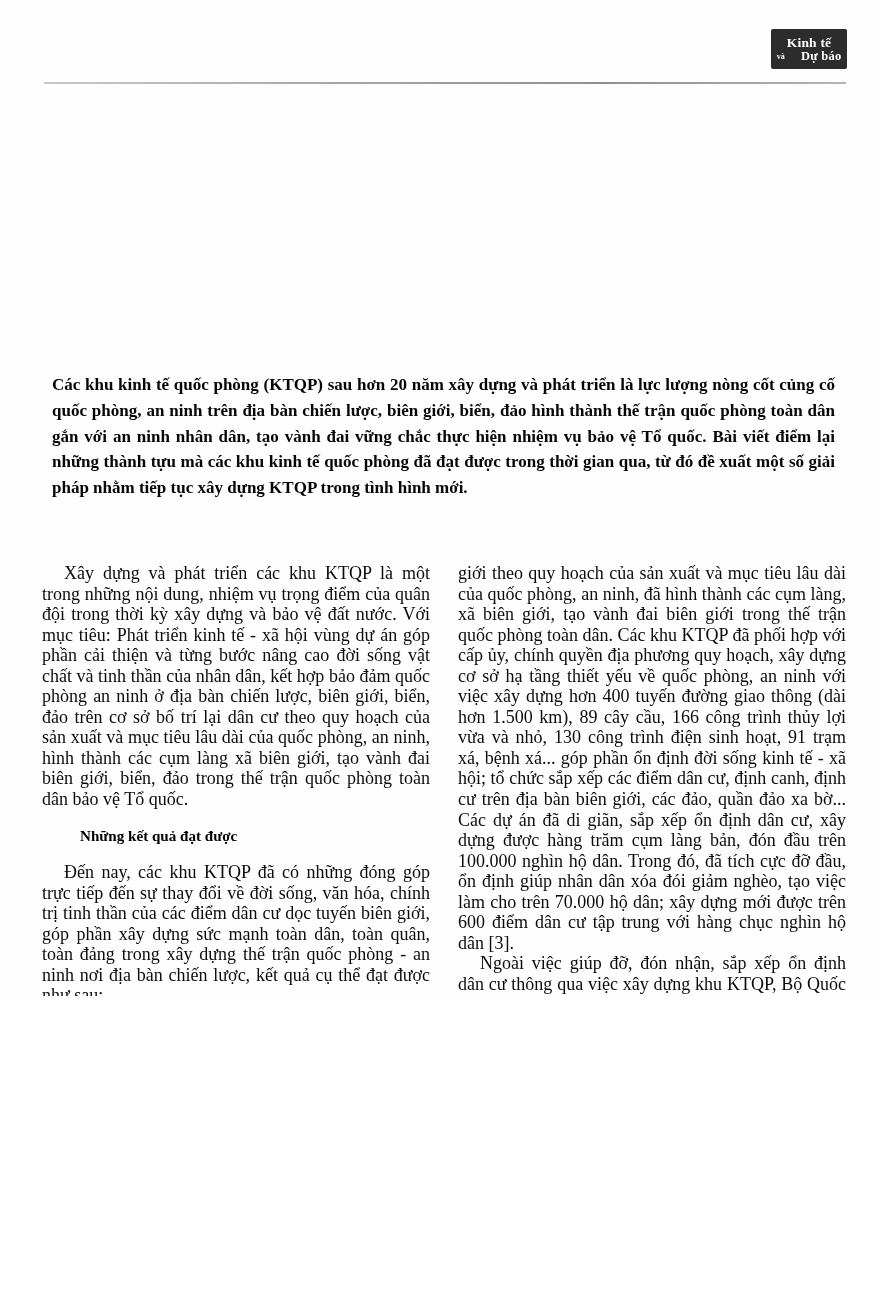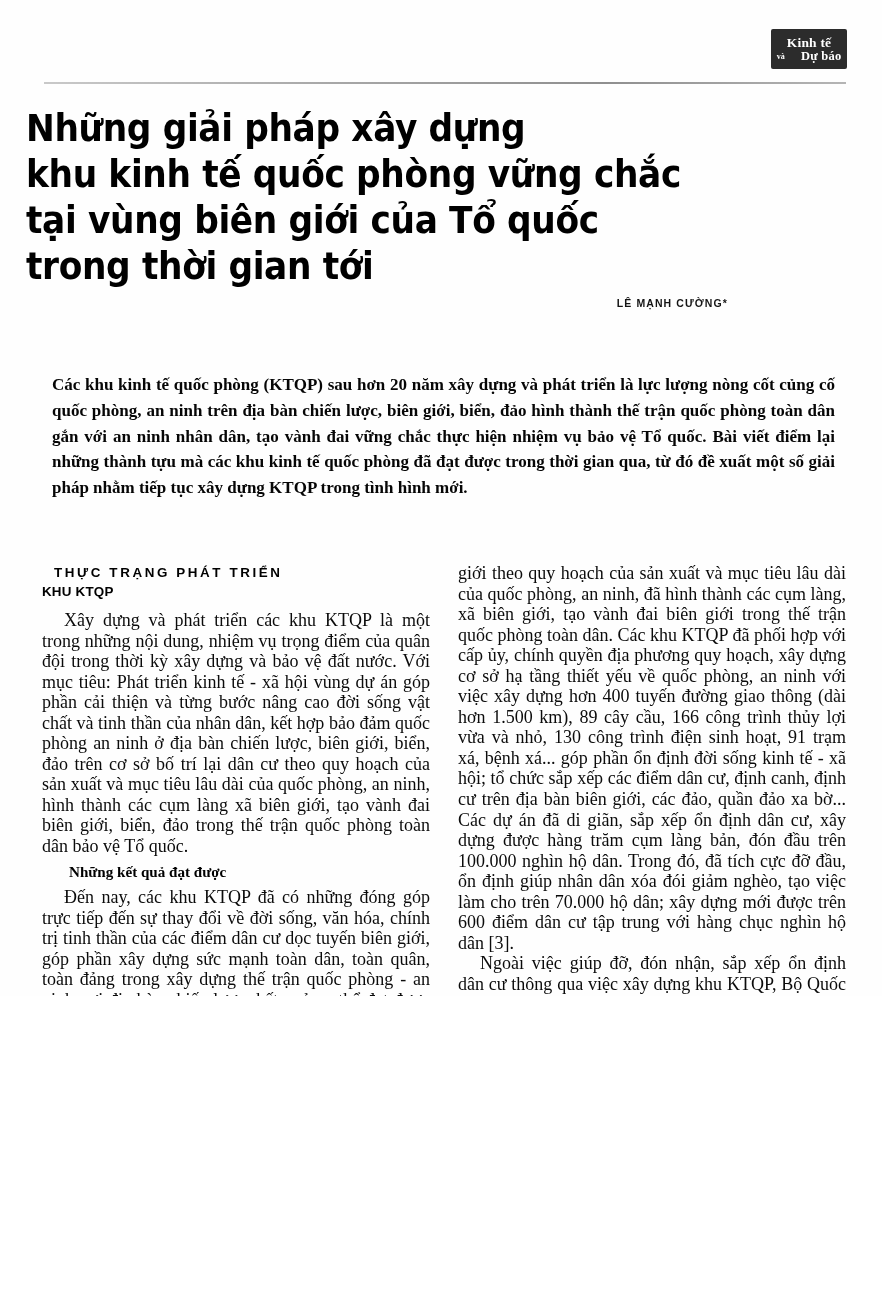--- a/index.html
+++ b/index.html
@@ -157,21 +157,21 @@
     line-height: 20.55px;
     text-align: justify;
     text-justify: inter-word;
     text-indent: 22px;
     color: #0b0b0b;
     hyphens: none;
   }
   p.body.no-indent { text-indent: 0; }
 
   .sub-head {
-    margin: 5px;
+    margin: 16px;
     font-family: "Liberation Serif", "DejaVu Serif", serif;
     font-weight: bold;
     font-size: 15.1px;
     line-height: 20.55px;
     text-indent: 22px;
     color: #000;
   }
   .sub-head.italic {
     font-style: italic;
     text-align: justify;
@@ -238,37 +238,26 @@
 <div class="page">
 
   <div class="masthead">
     <div class="logo-badge">
       <span class="logo-line1">Kinh tế</span>
       <span class="logo-line2"><span class="small">và</span><span>Dự báo</span></span>
     </div>
     <div class="head-rule"></div>
   </div>
 
-  <div class="title-block">
-    <h1 class="article-title">Những giải pháp xây dựng
-khu kinh tế quốc phòng vững chắc
-tại vùng biên giới của Tổ quốc
-trong thời gian tới</h1>
-    <div class="byline">LÊ MẠNH CƯỜNG*</div>
-  </div>
 
   <div class="abstract">Các khu kinh tế quốc phòng (KTQP) sau hơn 20 năm xây dựng và phát triển là lực lượng nòng cốt củng cố quốc phòng, an ninh trên địa bàn chiến lược, biên giới, biển, đảo hình thành thế trận quốc phòng toàn dân gắn với an ninh nhân dân, tạo vành đai vững chắc thực hiện nhiệm vụ bảo vệ Tổ quốc. Bài viết điểm lại những thành tựu mà các khu kinh tế quốc phòng đã đạt được trong thời gian qua, từ đó đề xuất một số giải pháp nhằm tiếp tục xây dựng KTQP trong tình hình mới.</div>
 
   <div class="body-cols">
 
     <div class="col col-left">
-      <h2 class="sec-head">
-        <span class="spaced">THỰC  TRẠNG  PHÁT  TRIỂN</span><br>
-        <span>KHU KTQP</span>
-      </h2>
       <p class="body">Xây dựng và phát triển các khu KTQP là một trong những nội dung, nhiệm vụ trọng điểm của quân đội trong thời kỳ xây dựng và bảo vệ đất nước. Với mục tiêu: Phát triển kinh tế - xã hội vùng dự án góp phần cải thiện và từng bước nâng cao đời sống vật chất và tinh thần của nhân dân, kết hợp bảo đảm quốc phòng an ninh ở địa bàn chiến lược, biên giới, biển, đảo trên cơ sở bố trí lại dân cư theo quy hoạch của sản xuất và mục tiêu lâu dài của quốc phòng, an ninh, hình thành các cụm làng xã biên giới, tạo vành đai biên giới, biển, đảo trong thế trận quốc phòng toàn dân bảo vệ Tổ quốc.</p>
       <p class="sub-head">Những kết quả đạt được</p>
       <p class="body">Đến nay, các khu KTQP đã có những đóng góp trực tiếp đến sự thay đổi về đời sống, văn hóa, chính trị tinh thần của các điểm dân cư dọc tuyến biên giới, góp phần xây dựng sức mạnh toàn dân, toàn quân, toàn đảng trong xây dựng thế trận quốc phòng - an ninh nơi địa bàn chiến lược, kết quả cụ thể đạt được như sau:</p>
     </div>
 
     <div class="col col-right">
       <p class="body no-indent">giới theo quy hoạch của sản xuất và mục tiêu lâu dài của quốc phòng, an ninh, đã hình thành các cụm làng, xã biên giới, tạo vành đai biên giới trong thế trận quốc phòng toàn dân. Các khu KTQP đã phối hợp với cấp ủy, chính quyền địa phương quy hoạch, xây dựng cơ sở hạ tầng thiết yếu về quốc phòng, an ninh với việc xây dựng hơn 400 tuyến đường giao thông (dài hơn 1.500 km), 89 cây cầu, 166 công trình thủy lợi vừa và nhỏ, 130 công trình điện sinh hoạt, 91 trạm xá, bệnh xá... góp phần ổn định đời sống kinh tế - xã hội; tổ chức sắp xếp các điểm dân cư, định canh, định cư trên địa bàn biên giới, các đảo, quần đảo xa bờ... Các dự án đã di giãn, sắp xếp ổn định dân cư, xây dựng được hàng trăm cụm làng bản, đón đầu trên 100.000 nghìn hộ dân. Trong đó, đã tích cực đỡ đầu, ổn định giúp nhân dân xóa đói giảm nghèo, tạo việc làm cho trên 70.000 hộ dân; xây dựng mới được trên 600 điểm dân cư tập trung với hàng chục nghìn hộ dân [3].</p>
       <p class="body">Ngoài việc giúp đỡ, đón nhận, sắp xếp ổn định dân cư thông qua việc xây dựng khu KTQP, Bộ Quốc phòng còn triển khai hỗ trợ trực tiếp cho các hộ dân tại địa bàn các khu KTQP bằng nguồn vốn sự nghiệp kinh tế. Từ năm 2006 đến hết năm 2020, đã hỗ trợ hàng trăm tỷ đồng cho trên 6.000 hộ dân ổn định cuộc sống bền vững theo quy định của Chính phủ [3]. Từ đó, cuộc sống nhân dân vùng biên dần ổn định, tạo lòng tin và uy tín của quân đội trong lòng dân. Qua đó, các cán bộ, chiến sỹ tại các khu KTQP tăng cường công tác tuyên truyền, nâng cao nhận thức, trách nhiệm của cấp ủy, chính quyền địa phương và nhân dân về quan điểm, chủ trương của Đảng, Nhà nước và quân đội về nhiệm vụ xây dựng thế trận quốc phòng toàn dân, luôn tích cực chủ động bám nắm, kiểm soát chặt chẽ tình hình, đấu</p>
     </div>
 

